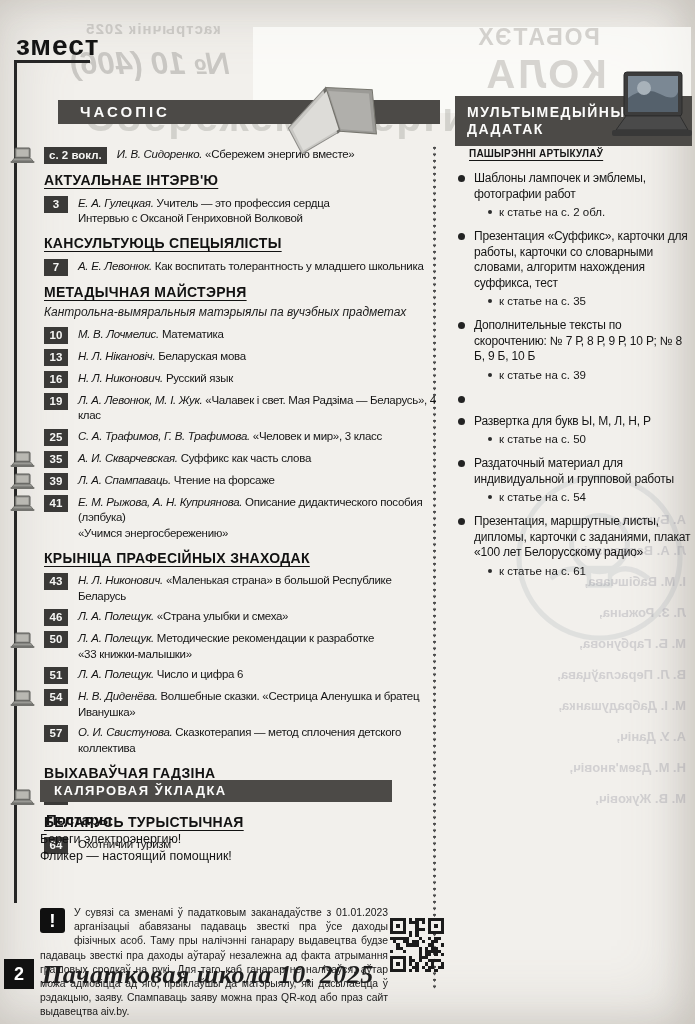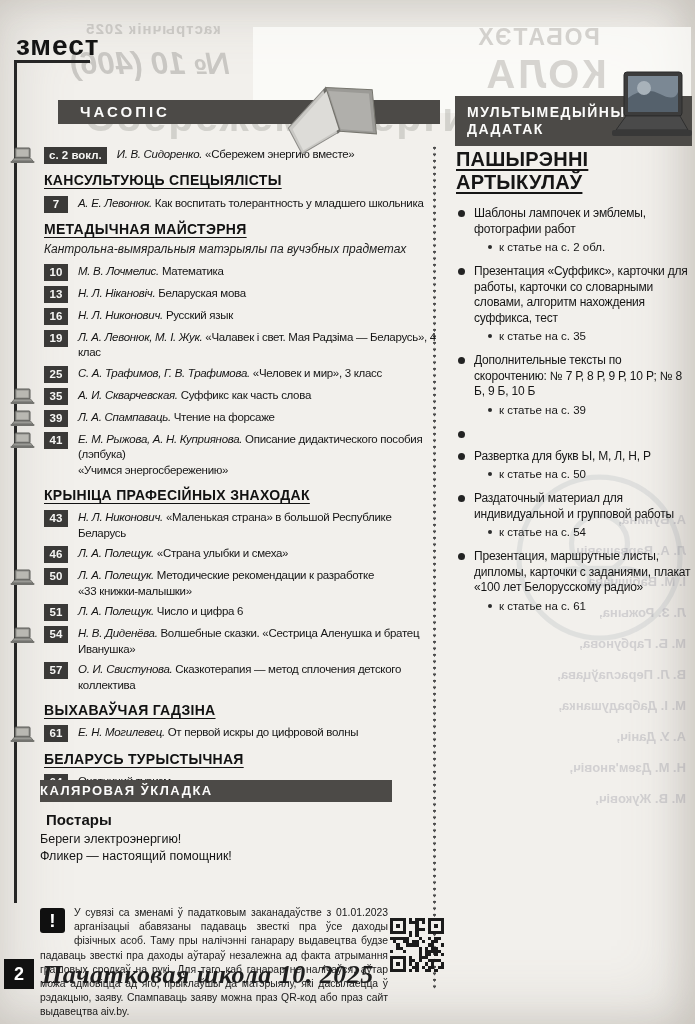--- a/index.html
+++ b/index.html
@@ -40,27 +40,27 @@
   .sec-subtitle{font-style:italic;font-size:12px;margin:0 0 5px 4px;color:#1c1c1c;}
   .toc-item{position:relative;display:flex;align-items:flex-start;padding:2.5px 0;}
   .mm-slot{position:absolute;left:-31px;top:3px;width:27px;height:18px;}
   .page-badge{flex:0 0 auto;background:#3a3937;color:#f6f6f4;font-weight:bold;font-size:11.5px;
               line-height:15px;padding:1px 5px;margin:0 10px 0 4px;min-width:14px;text-align:center;}
   .entry-text{font-size:11.5px;line-height:15.5px;letter-spacing:-0.3px;}
   .author{font-style:italic;}
   
   .color-insert{position:absolute;left:40px;top:780px;width:352px;z-index:2;color:#141414;}
   .insert-bar{background:#4c4a47;color:#fbfbfa;font-weight:bold;font-size:13px;letter-spacing:1.5px;
-              height:22px;line-height:22px;}
+              height:22px;line-height:22px;padding-left:14px;}
   .insert-heading{font-weight:bold;font-size:15px;margin:9px 0 3px 6px;}
   .insert-line{font-size:12.5px;line-height:17px;margin-left:0;}
   
   .right-col{position:absolute;left:456px;top:148px;width:235px;z-index:2;color:#161616;}
-  .supp-title{font-size:20px;font-weight:bold;letter-spacing:.2px;text-decoration:underline;
-              text-underline-offset:3px;margin:0 0 12px 0;}
+  .supp-title{font-size:10px;font-weight:bold;letter-spacing:.2px;text-decoration:underline;
+              text-underline-offset:3px;margin:0 0 12px 13px;}
   .supp-item{display:flex;margin-bottom:11px;}
   .supp-bullet{flex:0 0 auto;width:7px;height:7px;border-radius:50%;background:#232323;margin:4px 9px 0 2px;}
   .supp-text{font-size:12px;line-height:15.5px;letter-spacing:-0.2px;}
   .supp-ref{display:flex;align-items:center;font-size:11.5px;margin-top:4px;margin-left:14px;}
   .ref-bullet{width:4px;height:4px;border-radius:50%;background:#2c2c2c;margin-right:7px;}
   
   .note{position:absolute;left:40px;top:906px;width:348px;z-index:2;font-size:10.4px;line-height:14.2px;
         text-align:justify;color:#191919;}
   .note-icon{float:left;width:25px;height:25px;background:#101010;border-radius:3px;color:#fff;
              font-weight:bold;font-size:19px;line-height:25px;text-align:center;margin:2px 9px 2px 0;}
@@ -136,20 +136,27 @@
       <div class="toc-section">
         <div class="toc-item">
           <span class="mm-slot"><svg width="27" height="18" viewBox="0 0 27 18">
               <rect x="6" y="1" width="15" height="10" rx="1" fill="#8f8f8b" stroke="#5a5a56"></rect>
               <rect x="7.5" y="2.5" width="12" height="7" fill="#b9b8b2"></rect>
               <polygon points="3,14 24,14 21.5,11 5.5,11" fill="#9a9a95" stroke="#5a5a56" stroke-width="0.7"></polygon>
               <rect x="1.5" y="14" width="24" height="2" rx="1" fill="#73736f"></rect>
             </svg></span>
           <span class="page-badge">с. 2 вокл.</span>
           <span class="entry-text"><span class="author">И. В. Сидоренко.</span> <span>«Сбережем энергию вместе»</span></span>
+        </div>
+      </div>
+      <div class="toc-section">
+        <div class="sec-title">АКТУАЛЬНАЕ ІНТЭРВ'Ю</div>
+        <div class="toc-item">
+          <span class="page-badge">3</span>
+          <span class="entry-text"><span class="author">Е. А. Гулецкая.</span> <span>Учитель — это профессия сердца</span><br><span>Интервью с Оксаной Генриховной Волковой</span></span>
         </div>
       </div>
       <div class="toc-section">
         <div class="sec-title">КАНСУЛЬТУЮЦЬ СПЕЦЫЯЛІСТЫ</div>
         <div class="toc-item">
           <span class="page-badge">7</span>
           <span class="entry-text"><span class="author">А. Е. Левонюк.</span> <span>Как воспитать толерантность у младшего школьника</span></span>
         </div>
       </div>
       <div class="toc-section">

